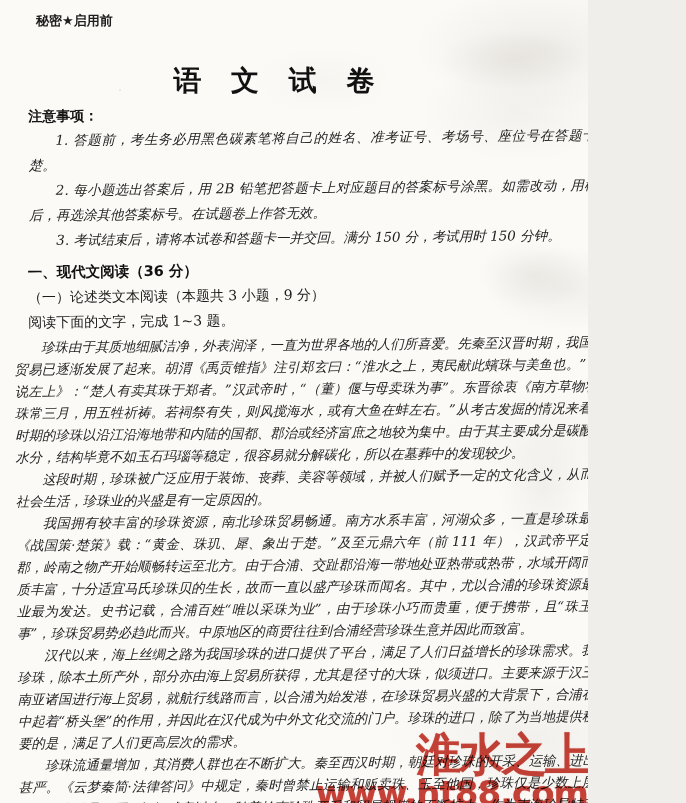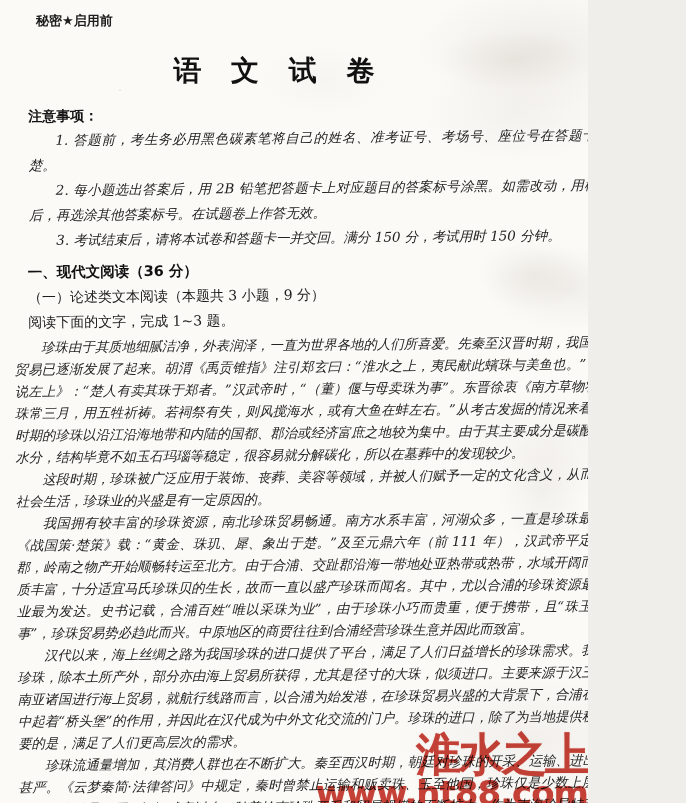--- a/index.html
+++ b/index.html
@@ -36,21 +36,21 @@
       radial-gradient(circle 1px at 300px 760px, rgba(120,115,108,0.25), transparent 70%),
       radial-gradient(circle 2px at 20px 700px,  rgba(120,115,108,0.20), transparent 70%);
     pointer-events: none;
   }
   .classification {
     position: absolute; top: 12px; left: 36px;
     font-family: "DejaVu Sans", sans-serif;
     font-weight: 700; font-size: 13px; color: #1e1e1e;
   }
   .title {
-    margin: 6px; position: absolute; top: 46px; left: 0; right: 30px;
+    margin: 16px; position: absolute; top: 46px; left: 0; right: 30px;
     text-align: center;
     font-family: "DejaVu Serif", serif;
     font-weight: 700; font-size: 28px; letter-spacing: 10px; color: #111;
   }
   .content {
     position: absolute; top: 104px; left: 0; width: 686px;
     transform: rotate(-0.55deg);
     transform-origin: 40px 0;
   }
   .notice { padding: 0 34px 0 28px; }

